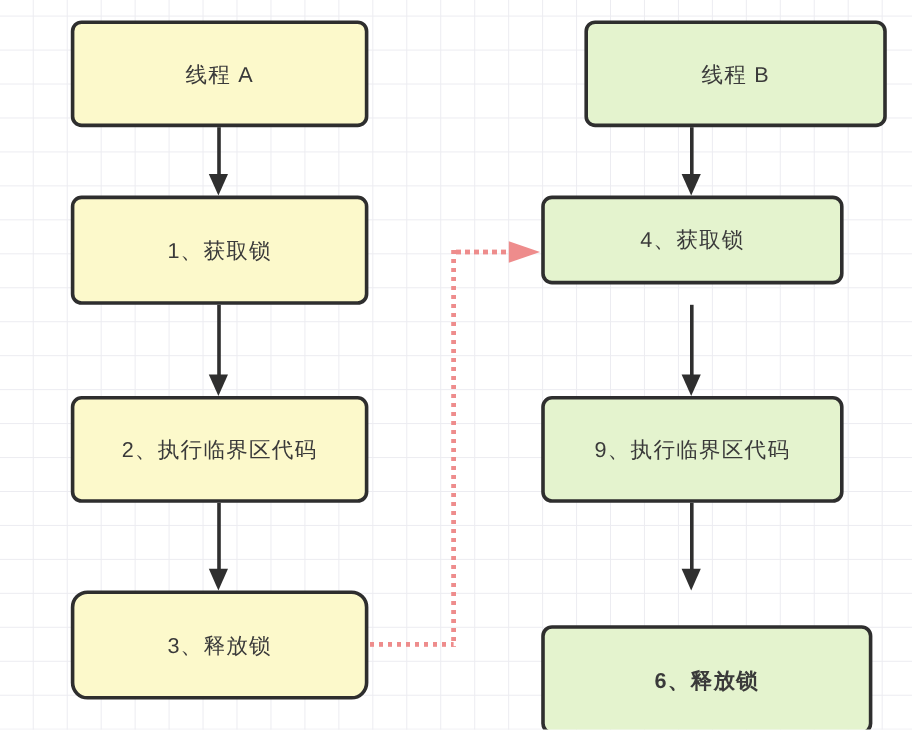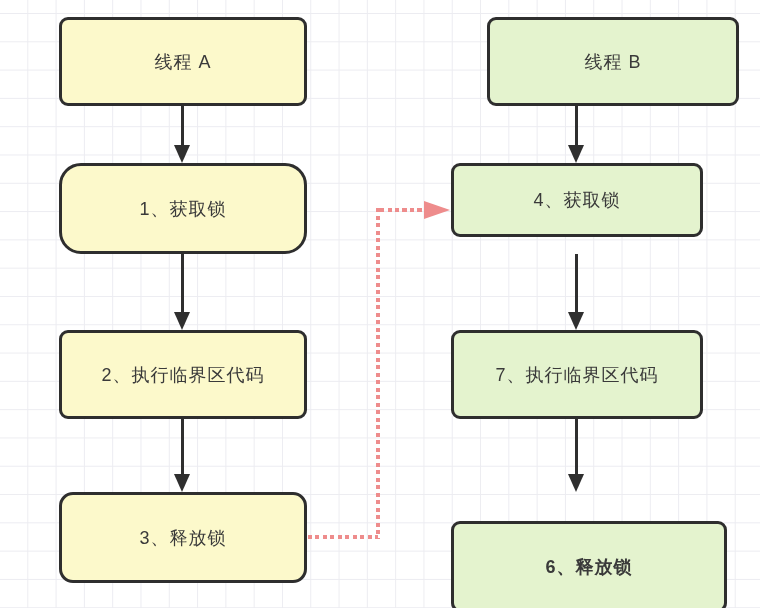--- a/index.html
+++ b/index.html
@@ -78,38 +78,38 @@
   }
 </style>
 </head>
 <body>
 
 <div class="canvas">
 
   <div class="node thread-a" style="left:59px; top:17px; width:248px; height:89px;">
     <span>线程 A</span>
   </div>
-  <div class="node thread-a" style="left:59px; top:163px; width:248px; height:91px;border-radius:22px;">
+  <div class="node thread-a" style="left:59px; top:163px; width:248px; height:91px;">
     <span>1、获取锁</span>
   </div>
   <div class="node thread-a" style="left:59px; top:330px; width:248px; height:89px;">
     <span>2、执行临界区代码</span>
   </div>
   <div class="node thread-a" style="left:59px; top:492px; width:248px; height:91px;border-radius:14px;">
     <span>3、释放锁</span>
   </div>
 
   <div class="node thread-b" style="left:451px; top:17px; width:252px; height:89px;margin-left:36px;">
     <span>线程 B</span>
   </div>
   <div class="node thread-b" style="left:451px; top:163px; width:252px; height:74px;">
     <span>4、获取锁</span>
   </div>
   <div class="node thread-b" style="left:451px; top:330px; width:252px; height:89px;">
-    <span>7、执行临界区代码</span>
+    <span>9、执行临界区代码</span>
   </div>
   <div class="node thread-b" style="left:451px; top:521px; width:276px; height:91px;font-weight:bold;">
     <span>6、释放锁</span>
   </div>
 
   <div>
     <div class="shaft-v" style="left:181px; top:106px; height:41px;"></div>
     <div class="head-down" style="left:174px; top:145px;"></div>
   </div>
   <div>

